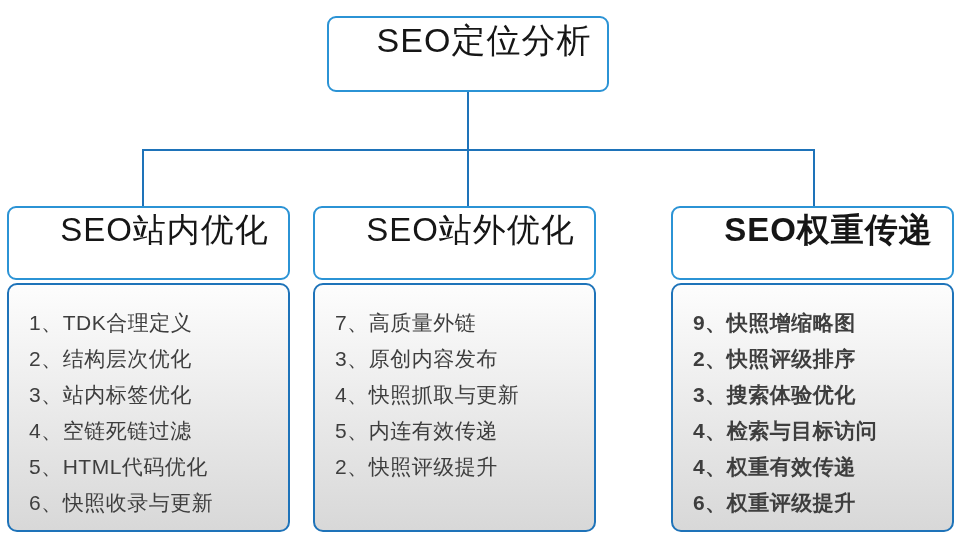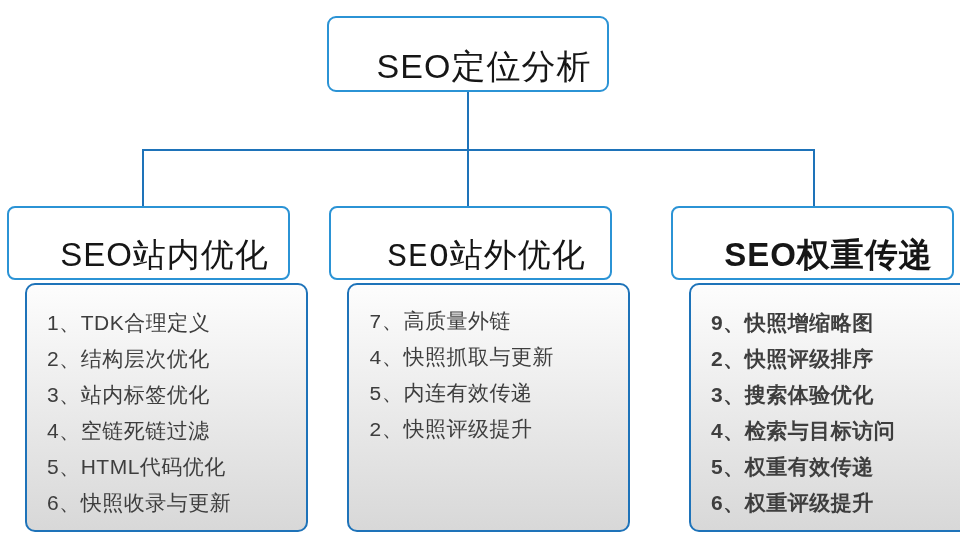--- a/index.html
+++ b/index.html
@@ -12,33 +12,32 @@
     --item-text:#3e3e3e;
   }
   html,body{margin:0;padding:0;background:#ffffff;}
   .canvas{
     position:relative;width:960px;height:550px;background:#ffffff;
     font-family:"Liberation Sans",sans-serif;overflow:hidden;
   }
   .node{
     position:absolute;background:#ffffff;
     border:2px solid var(--box-border);border-radius:9px;
-    display:flex;align-items:flex-end;justify-content:center;
+    display:flex;align-items:flex-start;justify-content:center;
     box-sizing:border-box;color:var(--header-text);padding-left:32px;
   }
   .root-node{left:327px;top:16px;width:282px;height:76px;font-size:34px;letter-spacing:1px;}
-  .header-node{top:206px;width:283px;height:74px;font-size:33px;letter-spacing:1px;border-radius:8px;}
+  .header-node{top:206px;width:283px;height:74px;font-size:33px;letter-spacing:1px;}
   .col-0{left:7px;}
-  .col-1{left:329px;font-family:Liberation Mono, monospace;}
+  .col-1{left:313px;}
   .col-2{left:671px;font-weight:bold;}
   .panel{
     position:absolute;top:283px;width:283px;height:249px;box-sizing:border-box;
     border:2px solid var(--panel-border);border-radius:10px;
     background:linear-gradient(180deg,var(--panel-top) 0%,var(--panel-bottom) 100%);
-    margin-left:18px;
   }
   .items{padding:20px 0 0 20px;}
   .item{
     height:36px;line-height:36px;font-size:21px;color:var(--item-text);
     white-space:nowrap;letter-spacing:0.5px;
   }
   .line{position:absolute;background:var(--line);}
   .v-root{left:467px;top:92px;width:2px;height:58px;}
   .h-main{left:142px;top:149px;width:673px;height:2px;}
   .v-drop-left{left:142px;top:149px;width:2px;height:58px;}
@@ -73,33 +72,34 @@
       <div class="item">6、快照收录与更新</div>
     </div>
   </div>
 
   <div class="node header-node col-1">
     <span>SEO站外优化</span>
   </div>
   <div class="panel col-1">
     <div class="items">
       <div class="item">7、高质量外链</div>
+      <div class="item">3、原创内容发布</div>
       <div class="item">4、快照抓取与更新</div>
       <div class="item">5、内连有效传递</div>
       <div class="item">2、快照评级提升</div>
     </div>
   </div>
 
   <div class="node header-node col-2">
     <span>SEO权重传递</span>
   </div>
   <div class="panel col-2">
     <div class="items">
       <div class="item">9、快照增缩略图</div>
       <div class="item">2、快照评级排序</div>
       <div class="item">3、搜索体验优化</div>
       <div class="item">4、检索与目标访问</div>
-      <div class="item">5、权重有效传递</div>
+      <div class="item">4、权重有效传递</div>
       <div class="item">6、权重评级提升</div>
     </div>
   </div>
 
 </div>
 
 </body></html>

